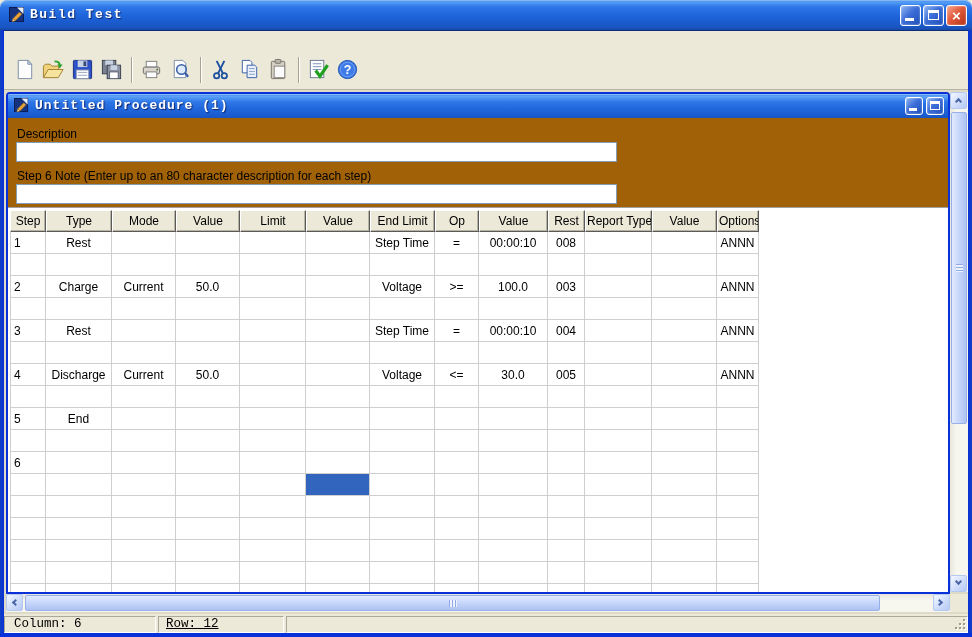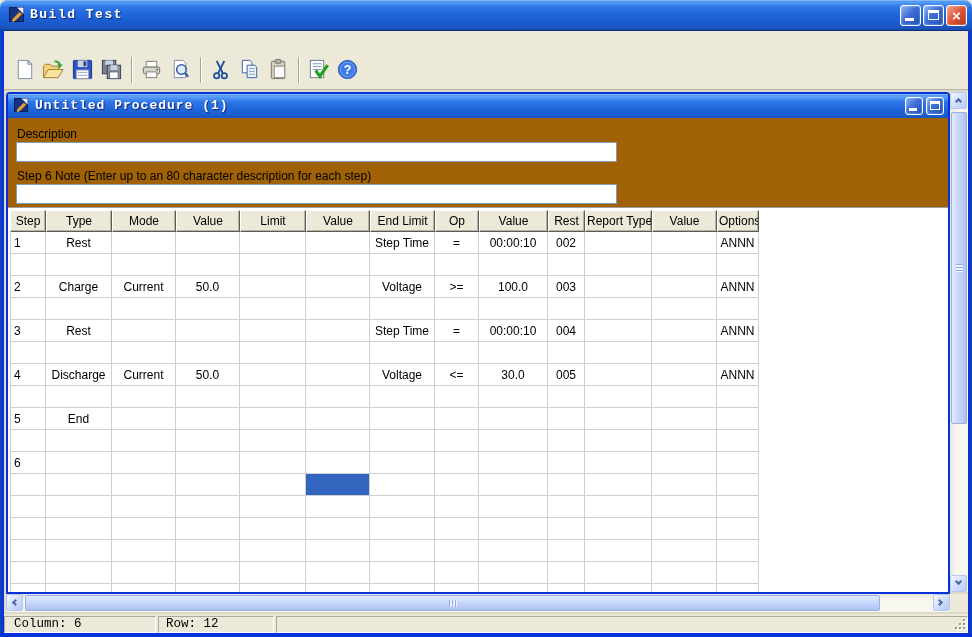--- a/index.html
+++ b/index.html
@@ -131,21 +131,21 @@
     position:absolute;left:4px;top:614px;right:4px;height:19px;background:#ECE9D8;
     display:flex;gap:2px;padding-top:2px;
     font-family:"Liberation Mono",monospace;font-size:12.5px;
   }
   .spanel{
     height:17px;line-height:15px;padding-left:7px;white-space:nowrap;overflow:hidden;
     border:1px solid;border-color:#ACA899 #FFFFFF #FFFFFF #ACA899;
   }
   .spanel.p0{width:150px;}
   .spanel.p1{width:152px;padding-left:9px;}
-  .spanel.p2{width:116px;}
+  .spanel.p2{width:126px;text-decoration:underline;}
   .spanel.p3{flex:1;}
   .resize-grip{position:absolute;right:1px;bottom:2px;width:14px;height:14px;}
   .resize-grip i{position:absolute;width:2px;height:2px;background:#9E9A88;box-shadow:1px 1px 0 #fff;}
   .resize-grip i:nth-child(1){left:10px;top:2px;}
   .resize-grip i:nth-child(2){left:10px;top:6px;}
   .resize-grip i:nth-child(3){left:6px;top:6px;}
   .resize-grip i:nth-child(4){left:10px;top:10px;}
   .resize-grip i:nth-child(5){left:6px;top:10px;}
   .resize-grip i:nth-child(6){left:2px;top:10px;}
 </style>
@@ -335,21 +335,21 @@
                 <tr>
                   <td class="first">1</td>
                   <td>Rest</td>
                   <td></td>
                   <td></td>
                   <td></td>
                   <td></td>
                   <td>Step Time</td>
                   <td>=</td>
                   <td>00:00:10</td>
-                  <td>002</td>
+                  <td>008</td>
                   <td></td>
                   <td></td>
                   <td>ANNN</td>
                 </tr>
                 <tr>
                   <td class="first"></td>
                   <td></td>
                   <td></td>
                   <td></td>
                   <td></td>

